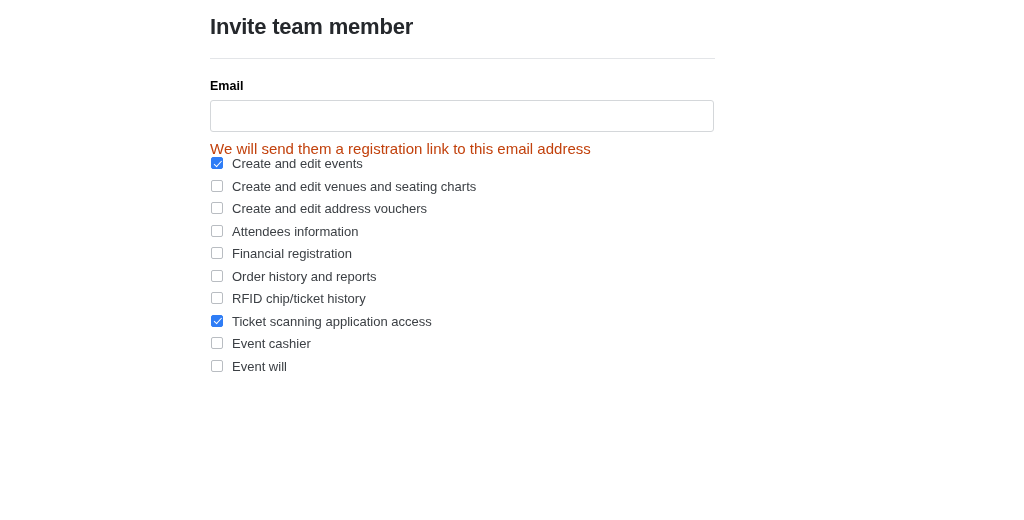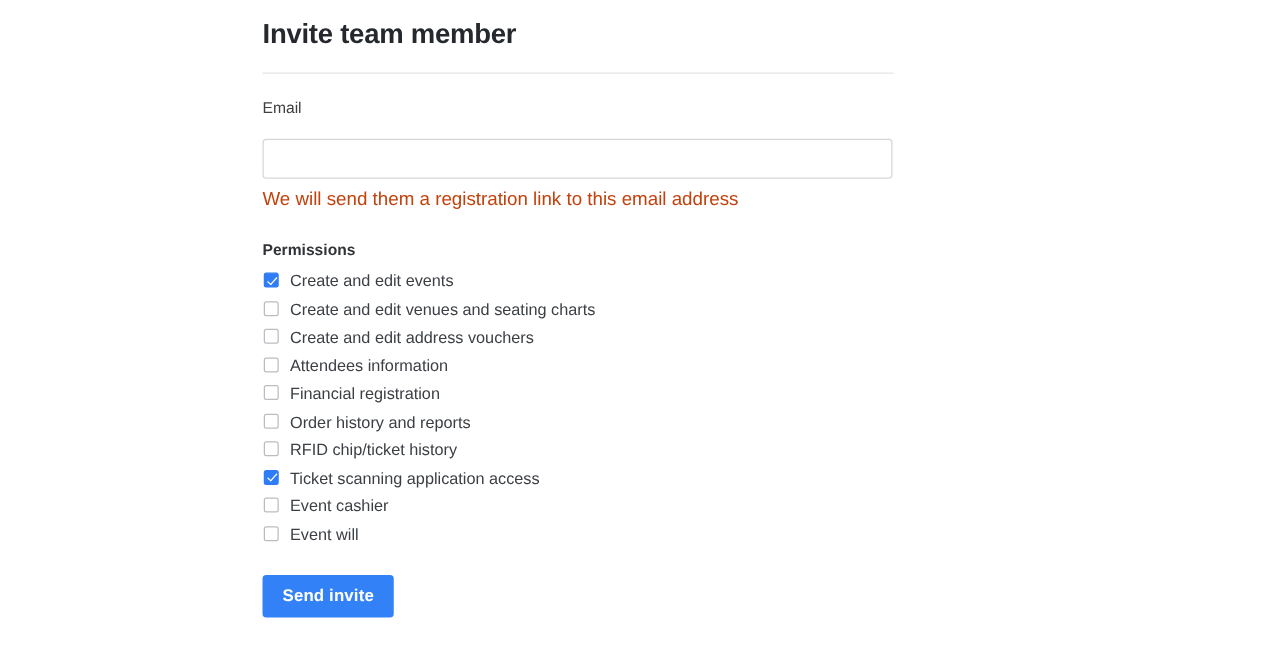--- a/index.html
+++ b/index.html
@@ -29,23 +29,23 @@
     font-size: 22px;
     font-weight: bold;
     letter-spacing: -0.2px;
     color: #25282c;
     margin: 0;
     padding: 14px 0 18px 0;
     border-bottom: 1px solid #e3e5e8;
   }
   .field-label {
     font-size: 12.5px;
-    font-weight: normal;
-    color: #404040;
-    margin: 20px 0 18px 0;
+    font-weight: bold;
+    color: #000000;
+    margin: 20px 0 7px 0;
   }
   .text-input {
     box-sizing: border-box;
     display: block;
     width: 504px;
     height: 32px;
     border: 1px solid #d4d7da;
     border-radius: 3px;
     background: #fff;
     padding: 4px 10px;
@@ -133,21 +133,20 @@
 
 <div class="page">
   <div class="form-wrap">
 
     <h1 class="form-title">Invite team member</h1>
 
     <div class="field-label">Email</div>
     <input class="text-input" type="text" placeholder="" style="">
     <div class="help-text">We will send them a registration link to this email address</div>
 
-    <div class="perm-label">Permissions</div>
 
     <ul class="perm-list" id="perm-list">
         <li class="perm-item">
           <input type="checkbox" checked="" style="">
           <span class="perm-text">Create and edit events</span>
         </li>
         <li class="perm-item">
           <input type="checkbox" style="">
           <span class="perm-text">Create and edit venues and seating charts</span>
         </li>
@@ -179,16 +178,15 @@
           <input type="checkbox" style="">
           <span class="perm-text">Event cashier</span>
         </li>
         <li class="perm-item">
           <input type="checkbox" style="">
           <span class="perm-text">Event will</span>
         </li>
       </ul>
 
 
-    <button class="send-btn">Send invite</button>
 
   </div>
 </div>
 
 </body></html>

